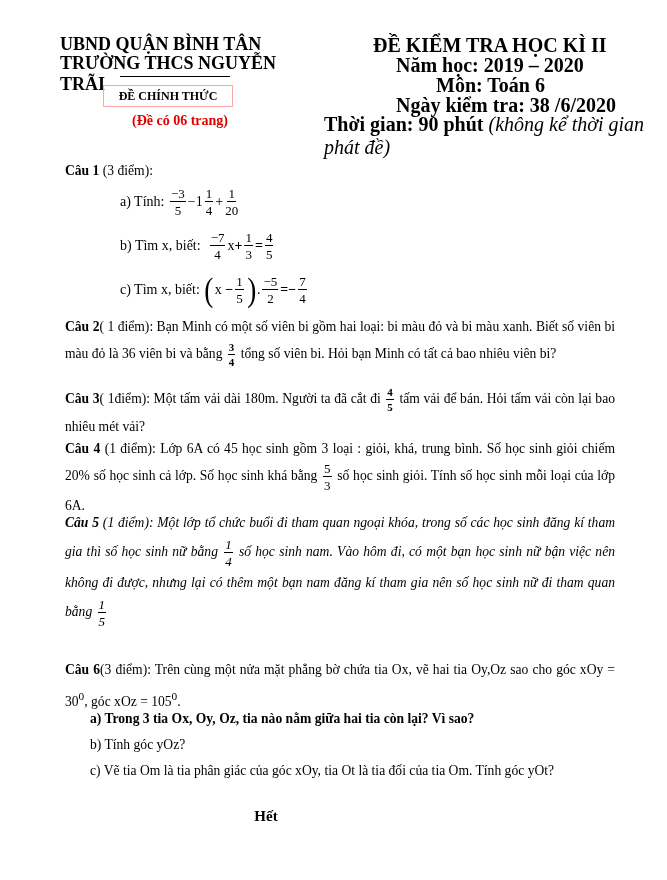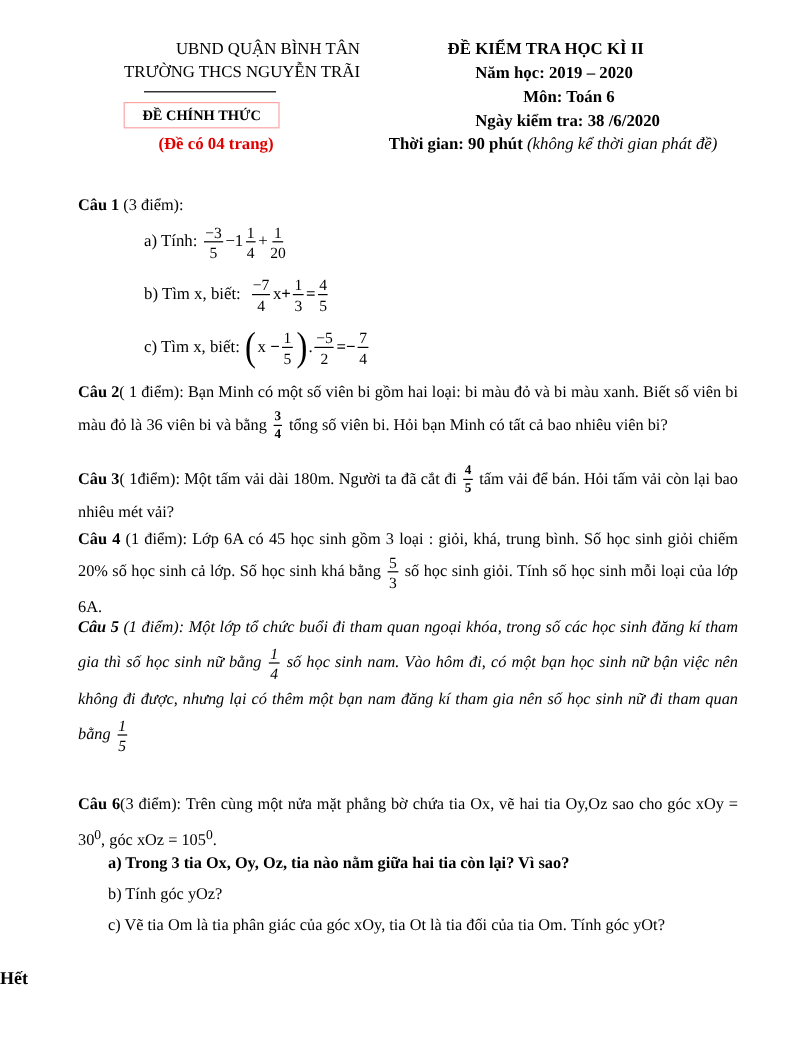--- a/index.html
+++ b/index.html
@@ -1,45 +1,45 @@
 <!DOCTYPE html>
 <html><head>
 <meta charset="utf-8">
 <style>
   html, body { margin:0; padding:0; background:#fff; }
   body { width:667px; height:880px; position:relative; overflow:hidden;
          font-family:"Liberation Serif", serif; color:#000; font-size:13.6px; }
   .abs { position:absolute; }
   .b { font-weight:bold; }
-  .hdr-left { left:60px; width:240px; text-align:right; font-weight:normal; font-size:14px; }
-  .hdr-right { font-weight:bold; font-size:14px; }
+  .hdr-left { left:60px; width:240px; text-align:left; font-weight:bold; font-size:18px; }
+  .hdr-right { font-weight:bold; font-size:20px; }
   .rule { left:120px; width:110px; height:0; border-top:1px solid #000; top:76px; }
   .box { left:103px; top:85px; width:128px; height:20px; border:1px solid #fca5a5; text-align:center;
          font-weight:bold; font-size:12px; line-height:20px; }
   .red { color:#e00000; font-weight:bold; font-size:14px; }
   .para { left:65px; width:550px; text-align:justify; line-height:27px; }
   .frac { display:inline-flex; flex-direction:column; align-items:center; vertical-align:middle;
           line-height:1; margin:0 2px; font-size:13px; }
   .frac .num { padding:0 1px 1px; border-bottom:1px solid #000; }
   .frac .den { padding-top:2px; }
   .frac.small { font-size:11px; font-weight:bold; }
   .math { left:120px; display:flex; align-items:center; font-size:14px; }
   .paren { font-size:34px; line-height:1; transform:scaleX(0.8); display:inline-block; }
   .sub { left:90px; line-height:27px; }
-  .het { left:0; width:532px; text-align:left; top:808px; font-weight:bold; font-size:15px; }
+  .het { left:0; width:532px; text-align:center; top:808px; font-weight:bold; font-size:15px; }
   .italic { font-style:italic; font-weight:normal; }
 </style>
 </head>
 <body>
 
 <div class="abs hdr-left" style="top:34px;">UBND QUẬN BÌNH TÂN</div>
 <div class="abs hdr-left" style="top:53px;">TRƯỜNG THCS NGUYỄN TRÃI</div>
 <div class="abs rule"></div>
 <div class="abs box">ĐỀ CHÍNH THỨC</div>
-<div class="abs red" style="left:60px; width:240px; text-align:center; top:113px;">(Đề có 04 trang)</div>
+<div class="abs red" style="left:60px; width:240px; text-align:center; top:113px;">(Đề có 06 trang)</div>
 
 <div class="abs hdr-right" style="left:373px; top:34px;">ĐỀ KIỂM TRA HỌC KÌ II</div>
 <div class="abs hdr-right" style="left:396px; top:54px;">Năm học: 2019 – 2020</div>
 <div class="abs hdr-right" style="left:396px; top:74px;margin-left:40px;">Môn: Toán 6</div>
 <div class="abs hdr-right" style="left:396px; top:94px;">Ngày kiểm tra:  38 /6/2020</div>
 <div class="abs hdr-right" style="left:324px; top:113px;">
   <span>Thời gian: 90 phút</span>
   <span class="italic">(không kể thời gian phát đề)</span>
 </div>
 

